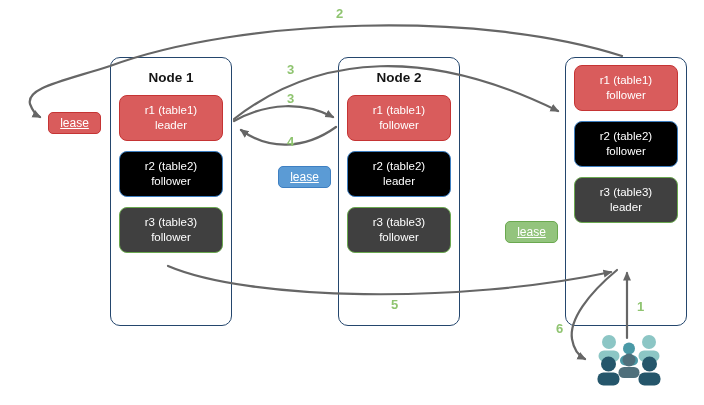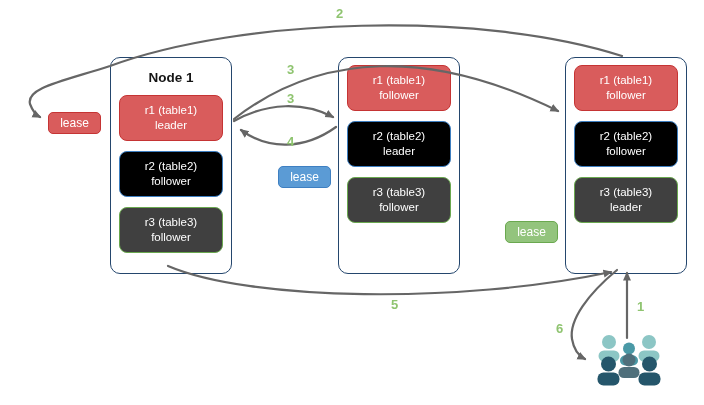--- a/index.html
+++ b/index.html
@@ -1,29 +1,29 @@
 <!DOCTYPE html>
 <html><head>
 <meta charset="utf-8">
 <style>
   html,body{margin:0;padding:0;background:#fff;}
   .canvas{position:relative;width:704px;height:405px;background:#fff;overflow:hidden;
           font-family:"Liberation Sans","DejaVu Sans",sans-serif;}
-  .node{position:absolute;top:57px;width:122px;height:217px;background:#fff;
+  .node{position:absolute;top:57px;width:122px;height:269px;background:#fff;
         border:1.6px solid #24466d;border-radius:10px;box-sizing:border-box;
         padding:7px 8px;display:flex;flex-direction:column;z-index:1;}
   .node-title{text-align:center;font-weight:bold;font-size:13.5px;color:#151515;margin:5px 0 10px;}
   .replica{height:46px;border-radius:8px;color:#fff;font-size:11.5px;line-height:1.3;
            display:flex;flex-direction:column;align-items:center;justify-content:center;
            margin-bottom:10px;box-sizing:border-box;text-align:center;}
   .red{background:#d95c5c;border:1.5px solid #c53434;}
   .blue{background:#000000;border:1.5px solid #3e7fc1;}
   .green{background:#404040;border:1.5px solid #6aa84f;}
   .lease{position:absolute;width:53px;height:22px;border-radius:5px;color:#fff;font-size:12px;
-         display:flex;align-items:center;justify-content:center;box-sizing:border-box;z-index:2;}
+         display:flex;align-items:center;justify-content:center;box-sizing:border-box;z-index:2;text-decoration:underline;}
   .lease-red{left:48px;top:112px;background:#d95c5c;border:1.5px solid #c53434;}
   .lease-blue{left:278px;top:166px;background:#5b9bd5;border:1.5px solid #3e7fc1;}
   .lease-green{left:505px;top:221px;background:#93c47d;border:1.5px solid #6aa84f;}
   .step{position:absolute;font-weight:bold;font-size:13px;color:#8fc470;z-index:6;}
   .arrows{position:absolute;left:0;top:0;width:704px;height:405px;pointer-events:none;z-index:5;}
   .users{position:absolute;left:596px;top:333px;z-index:2;}
 </style>
 </head>
 <body>
 
@@ -39,20 +39,21 @@
       <span>r2 (table2)</span>
       <span>follower</span>
     </div>
     <div class="replica green">
       <span>r3 (table3)</span>
       <span>follower</span>
     </div>
   </div>
 
   <div class="node" style="left:338px">
+    <div class="node-title">Node 2</div>
     <div class="replica red">
       <span>r1 (table1)</span>
       <span>follower</span>
     </div>
     <div class="replica blue">
       <span>r2 (table2)</span>
       <span>leader</span>
     </div>
     <div class="replica green">
       <span>r3 (table3)</span>

